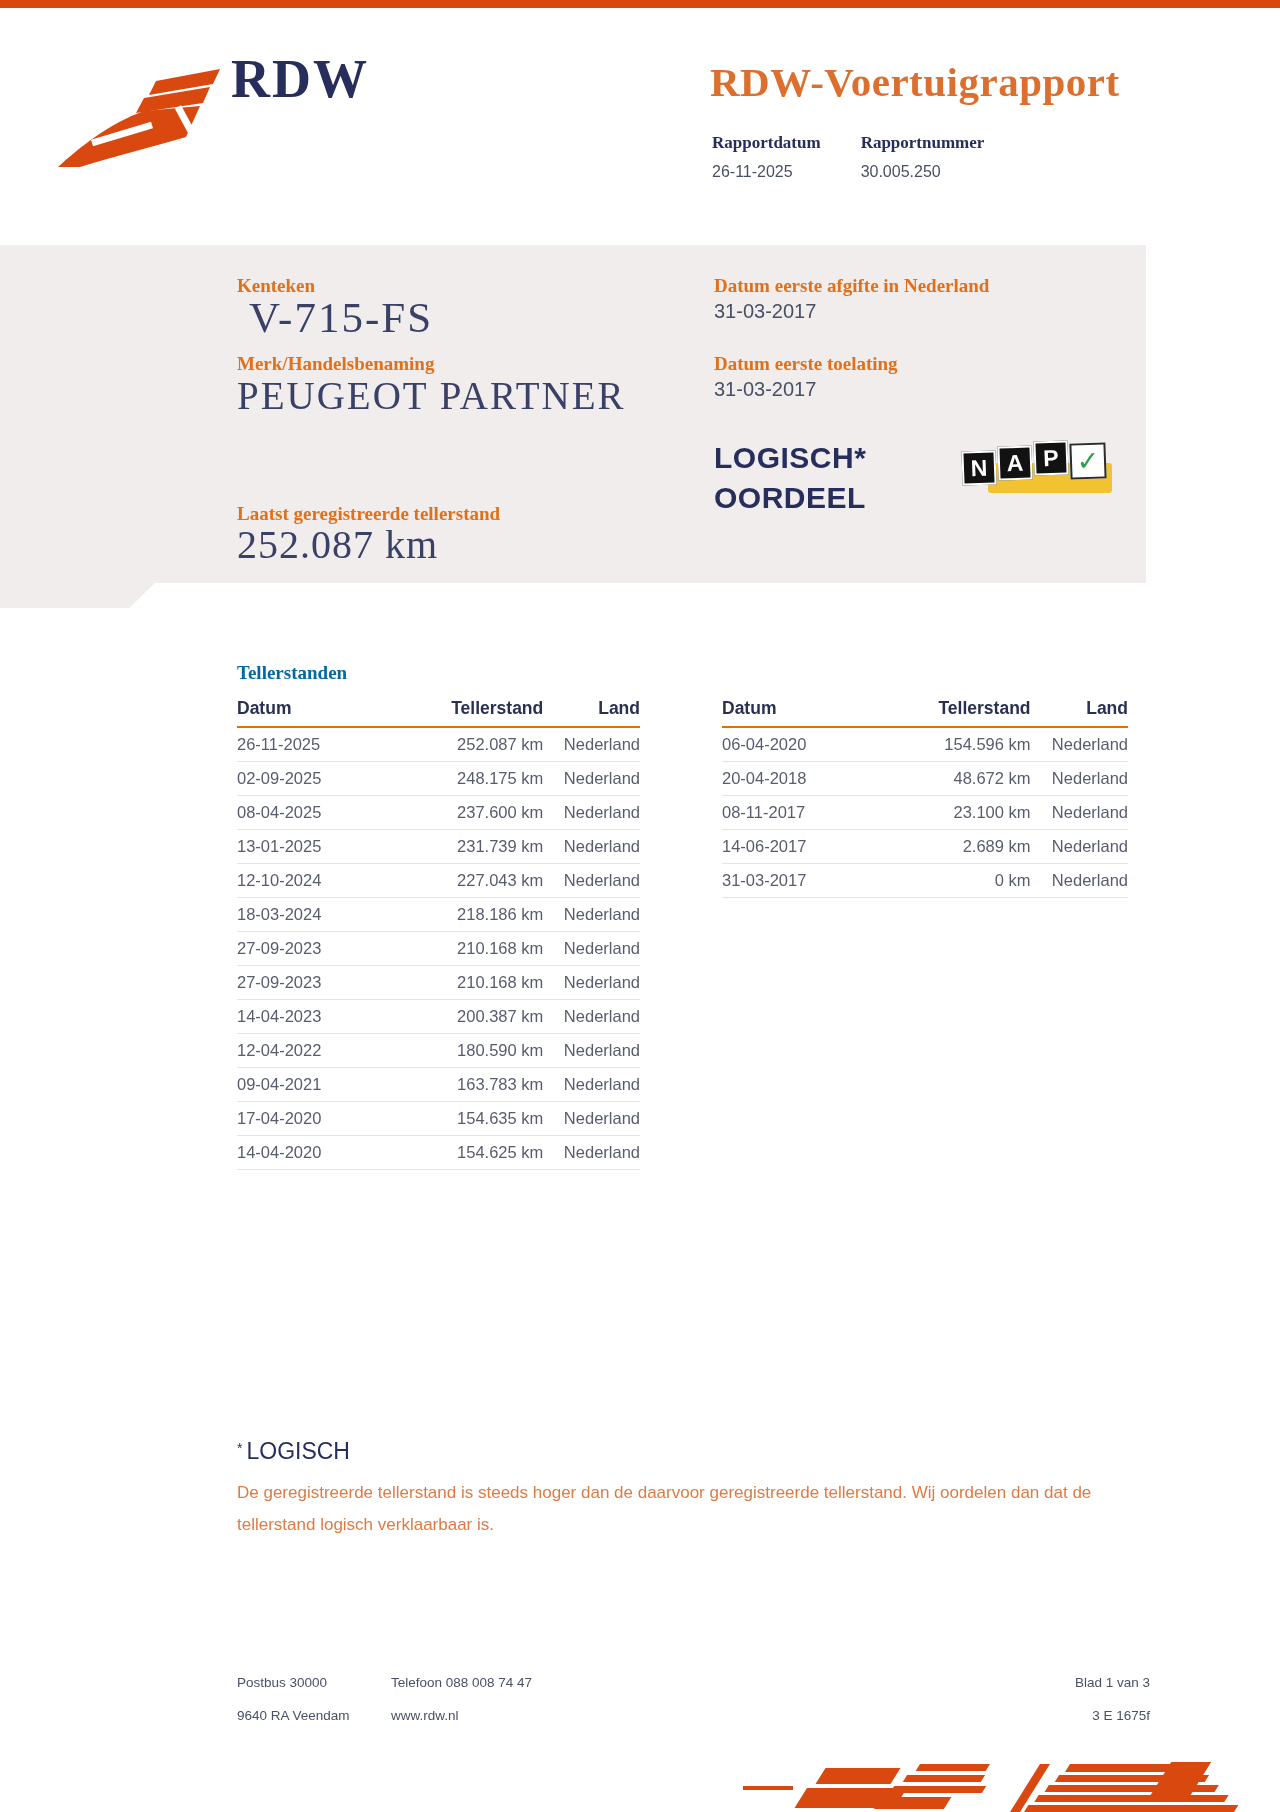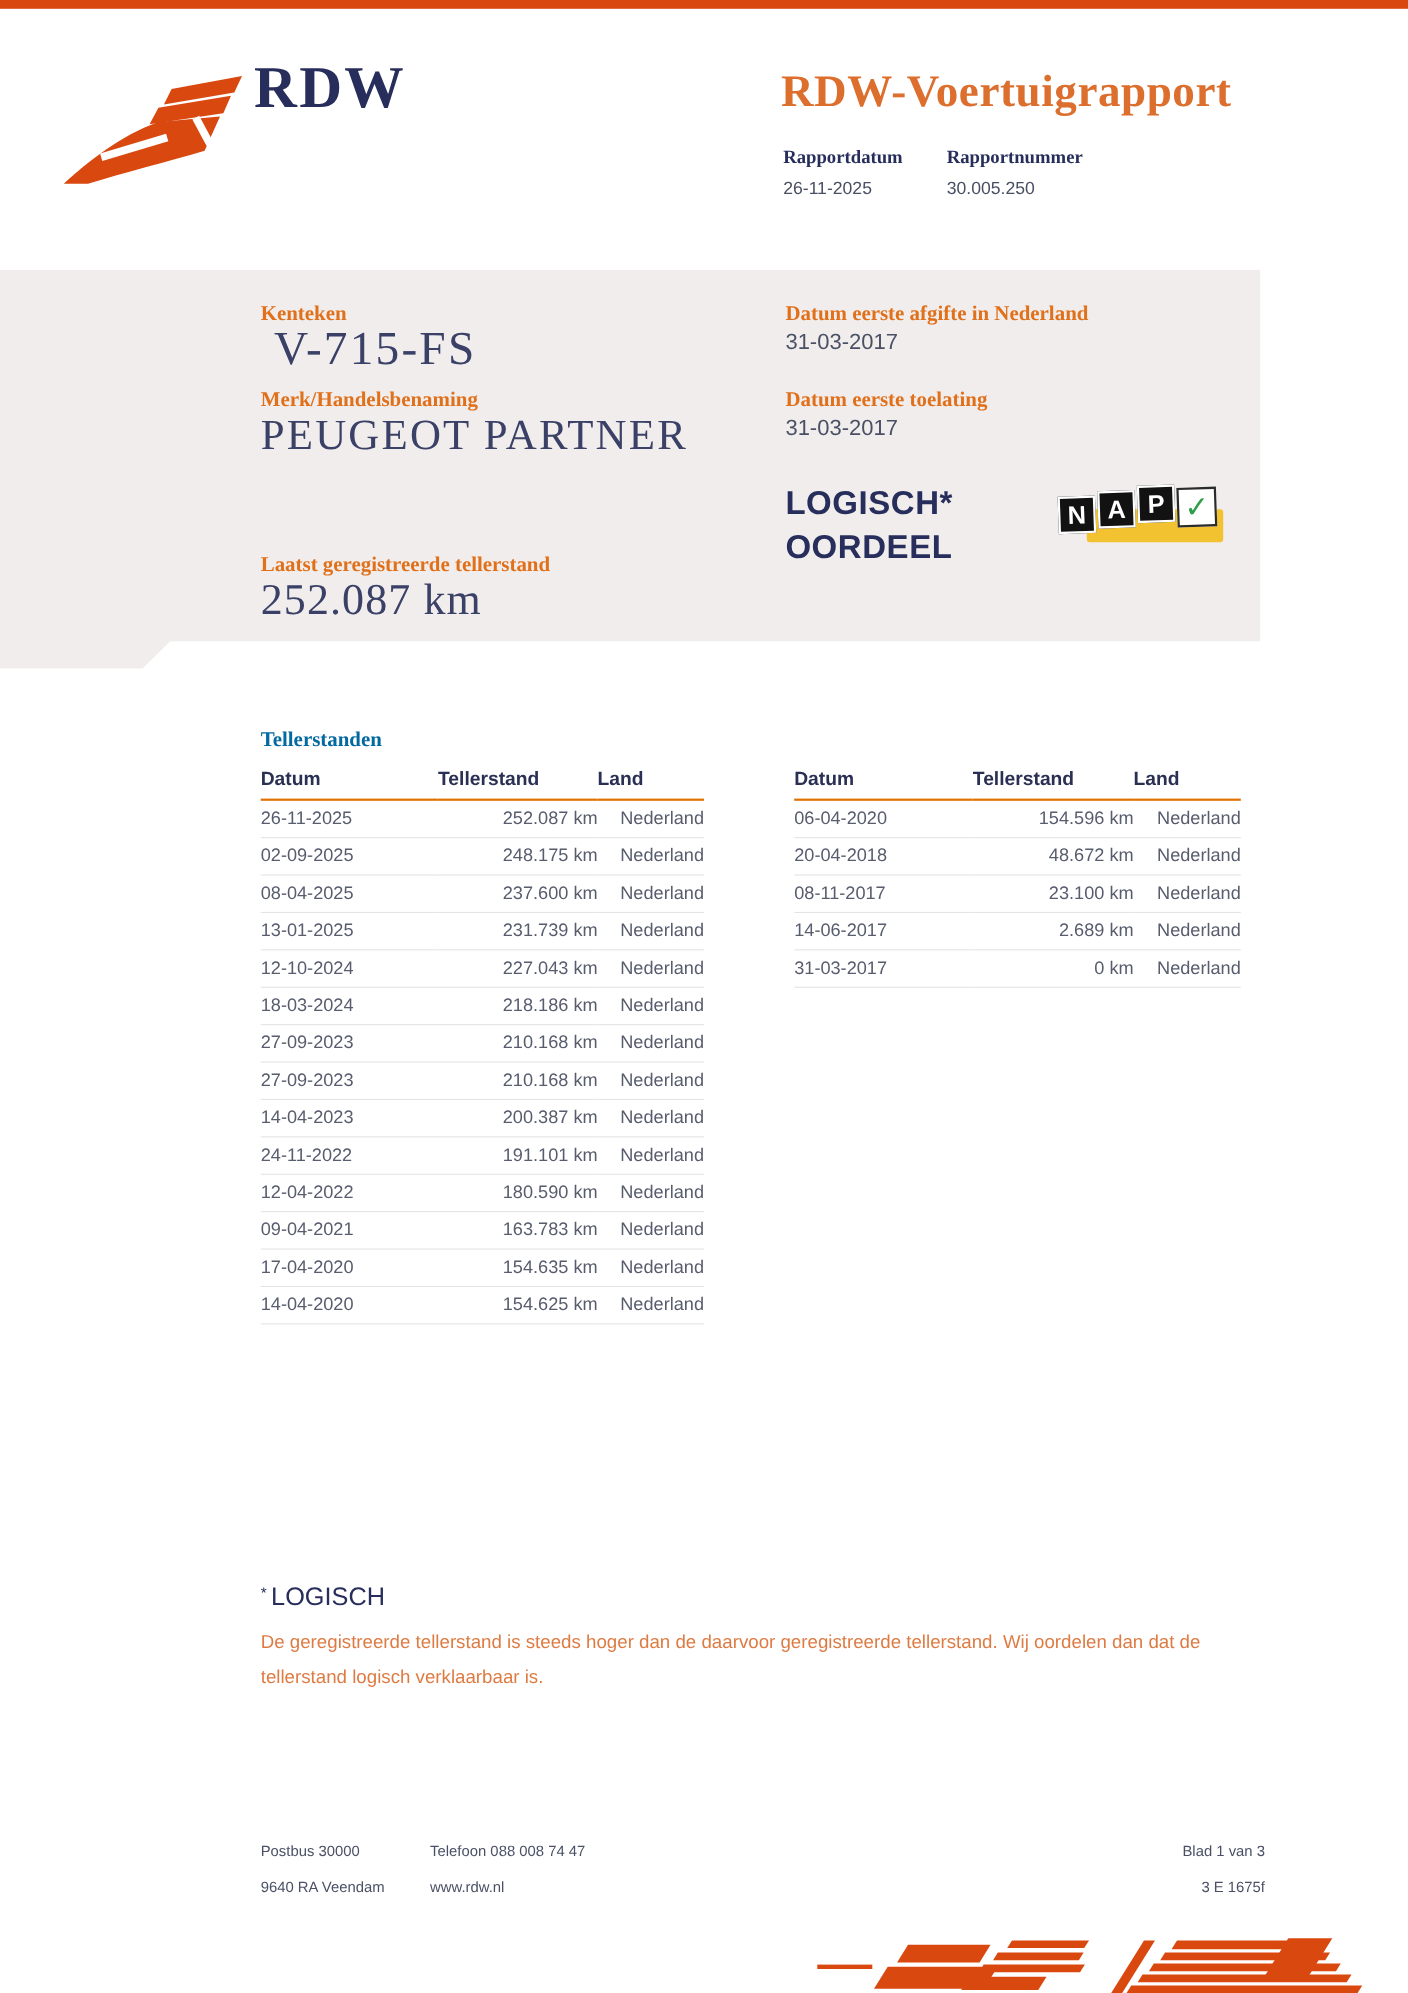--- a/index.html
+++ b/index.html
@@ -38,21 +38,21 @@
   .nap-check{position:absolute;left:108px;top:8px;width:36px;height:36px;background:#ffffff;border:2px solid #2b2b2b;
              box-sizing:border-box;color:#2F9E49;font-weight:bold;font-size:27px;display:flex;align-items:center;
              justify-content:center;transform:rotate(-2deg);}
 
   
   .tables{position:absolute;left:237px;top:662px;width:891px;}
   .tables-heading{font-family:"Liberation Serif","DejaVu Serif",serif;font-weight:bold;font-size:19px;color:#0369a1;}
   .tbl{border-collapse:collapse;position:absolute;top:32px;}
   .tbl.left{left:0;width:403px;}
   .tbl.right{left:485px;width:406px;}
-  .tbl th{font-size:17.5px;color:#2A3053;font-weight:bold;text-align:left;
+  .tbl th{font-size:17.5px;color:#2A3053;font-weight:bold;text-align:right;
           padding:4px 0 7px 0;border-bottom:2px solid #E17000;}
   .tbl th:first-child{text-align:left;}
   .tbl td{font-size:16.5px;color:#585D6E;text-align:right;padding:7px 0;border-bottom:1px solid #E4E4E4;}
   .tbl td:first-child{text-align:left;}
   .tbl .c-datum{width:40%;} .tbl .c-km{width:36%;} .tbl .c-land{width:24%;}
 
   
   .note{position:absolute;left:237px;top:1438px;width:925px;}
   .note-heading{font-weight:normal;font-size:23px;color:#272E5C;}
   .note-heading .star{font-size:14px;vertical-align:top;position:relative;top:2px;margin-right:4px;}
@@ -178,25 +178,20 @@
             <td>Nederland</td>
           </tr>
           <tr>
             <td>27-09-2023</td>
             <td>210.168 km</td>
             <td>Nederland</td>
           </tr>
           <tr>
             <td>14-04-2023</td>
             <td>200.387 km</td>
-            <td>Nederland</td>
-          </tr>
-          <tr>
-            <td>24-11-2022</td>
-            <td>191.101 km</td>
             <td>Nederland</td>
           </tr>
           <tr>
             <td>12-04-2022</td>
             <td>180.590 km</td>
             <td>Nederland</td>
           </tr>
           <tr>
             <td>09-04-2021</td>
             <td>163.783 km</td>

